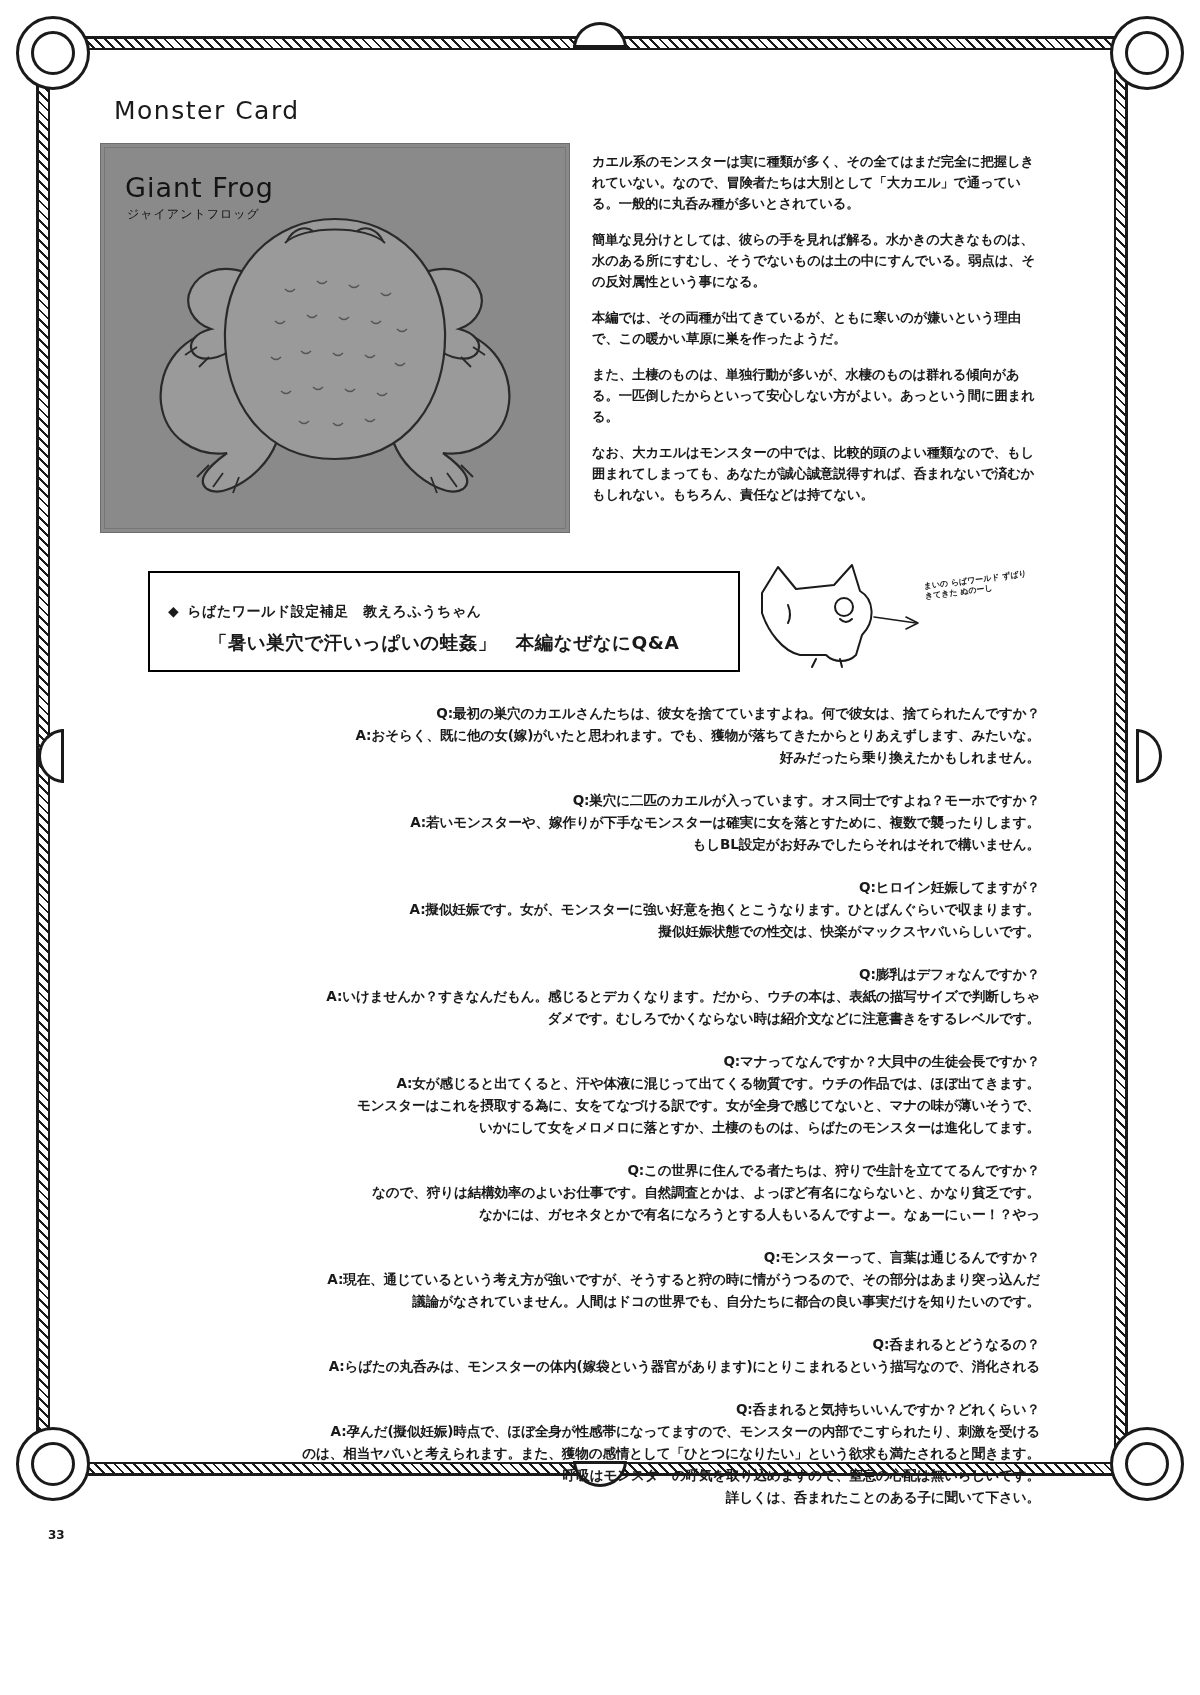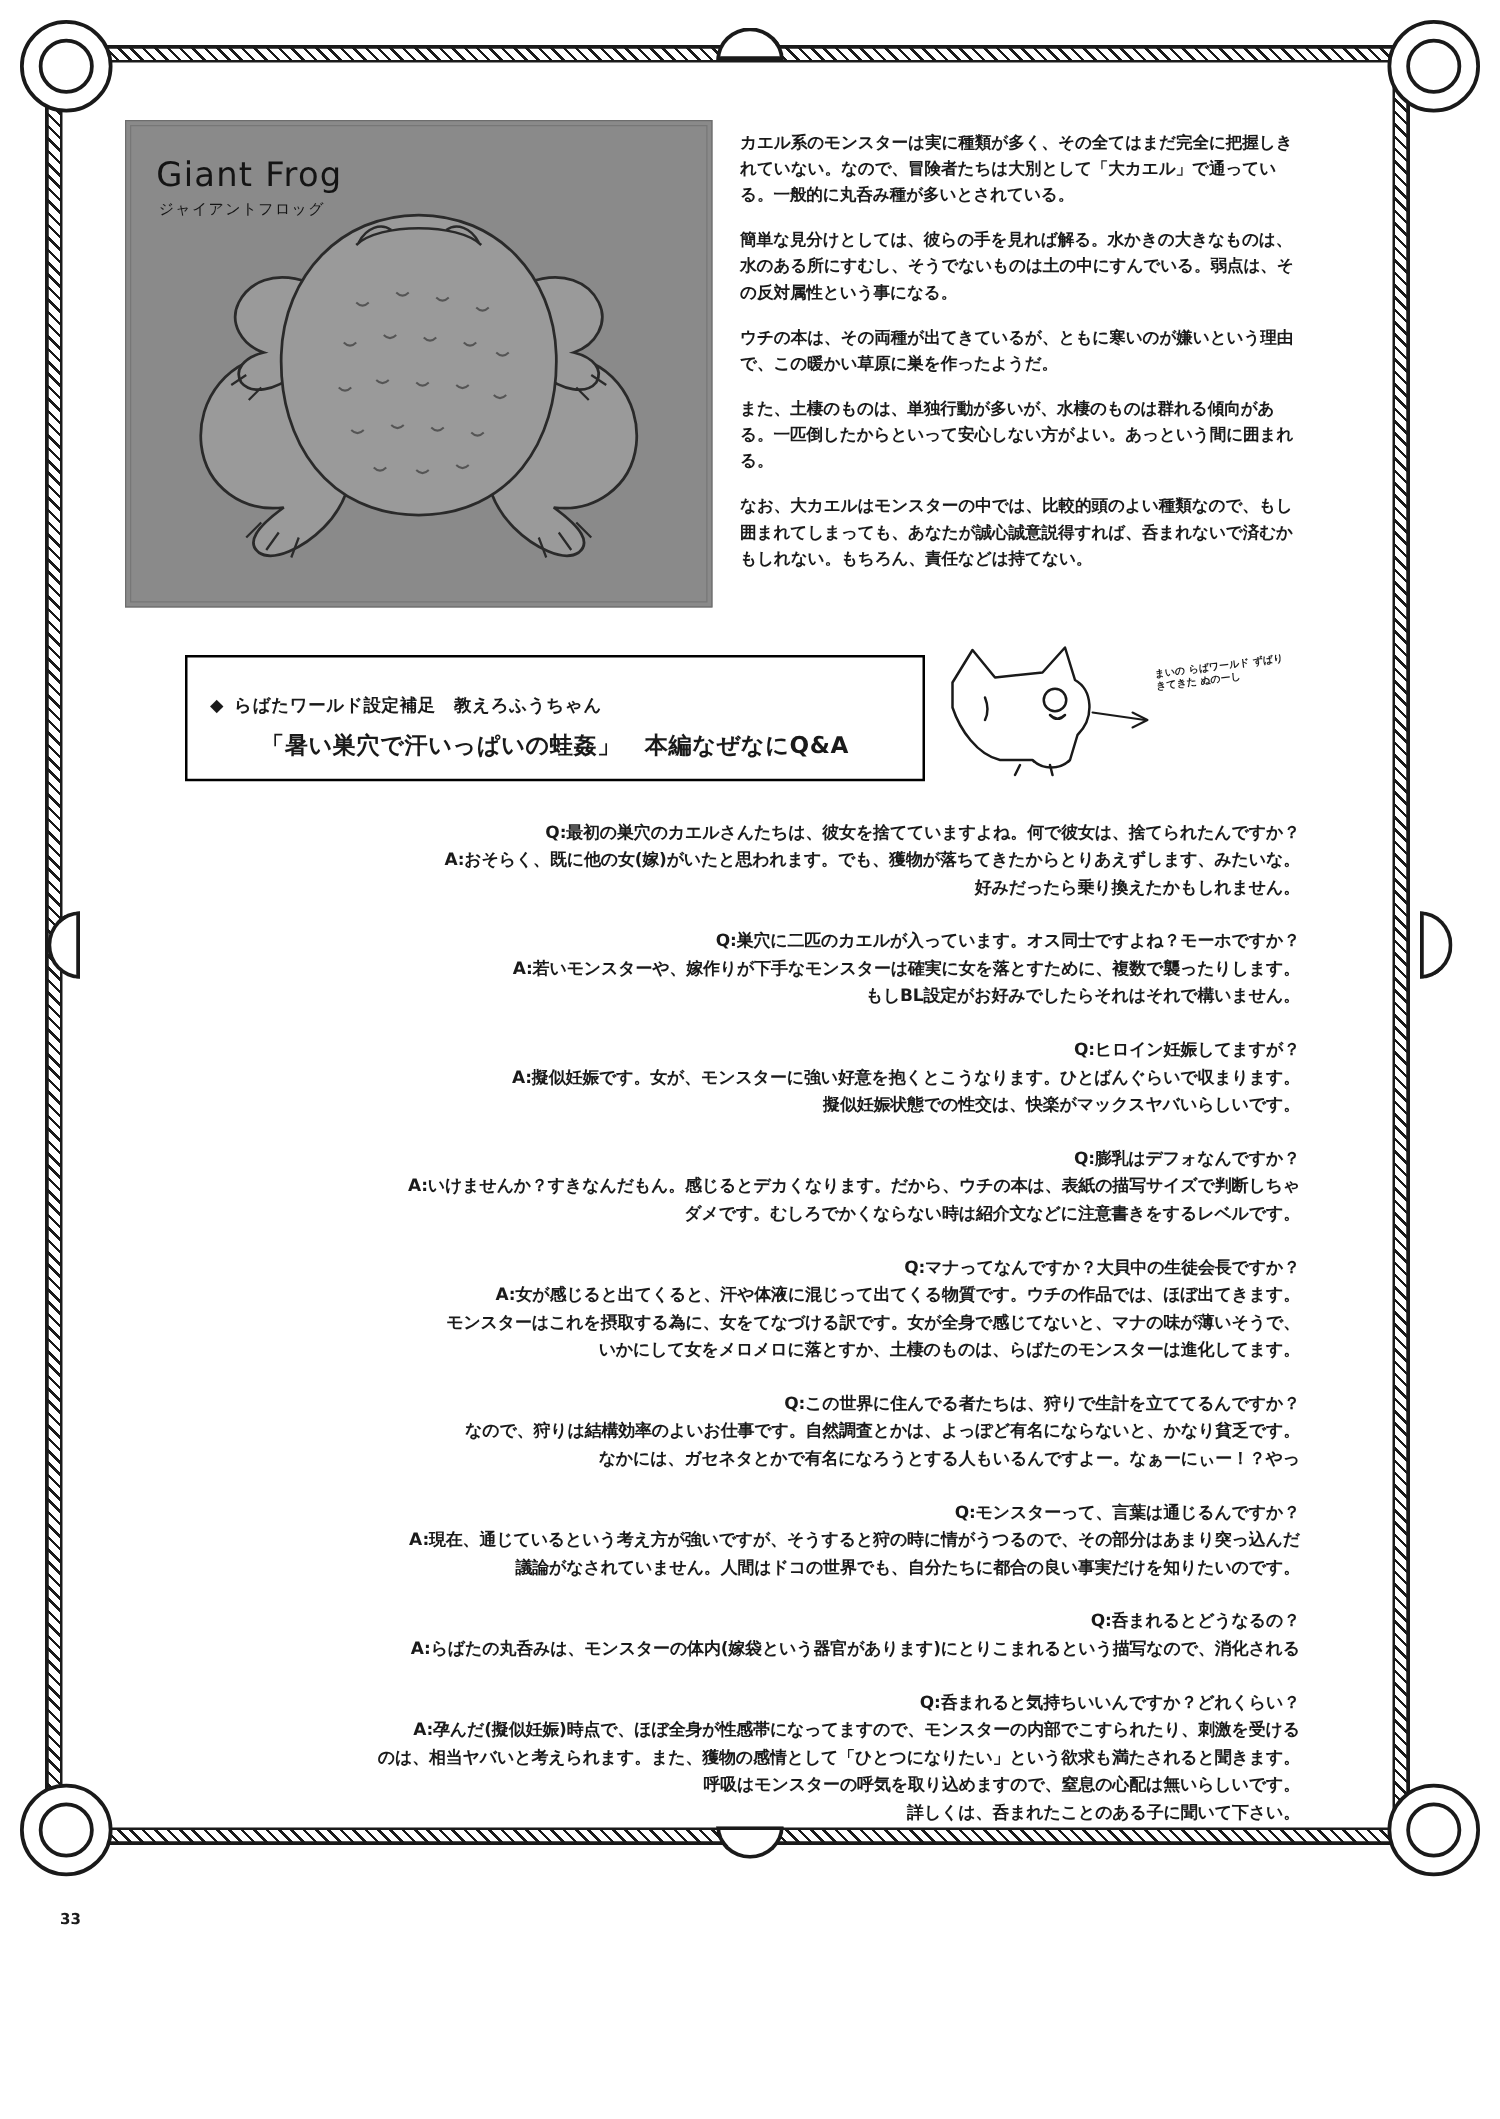--- a/index.html
+++ b/index.html
@@ -246,20 +246,21 @@
 <div class="corner tr"></div>
 <div class="corner bl"></div>
 <div class="corner br"></div>
 <div class="edge-orn top"></div>
 <div class="edge-orn bottom"></div>
 <div class="edge-orn left"></div>
 <div class="edge-orn right"></div>
 
 <div class="content">
 
+  <h1 class="page-title">Monster Card</h1>
 
   <div class="top-row">
 
     <div class="monster-card">
       <div class="card-edge"></div>
       <div class="card-name-en">Giant Frog</div>
       <div class="card-name-jp">ジャイアントフロッグ</div>
 
       <div class="frog-wrap">
         <svg viewBox="0 0 400 330" width="400" height="330" xmlns="http://www.w3.org/2000/svg">
@@ -317,21 +318,21 @@
             <path d="M62 166 l-12 8 M74 176 l-10 10"></path>
             <path d="M338 166 l12 8 M326 176 l10 10"></path>
           </g>
         </svg>
       </div>
     </div>
 
     <div class="description">
       <p>カエル系のモンスターは実に種類が多く、その全てはまだ完全に把握しきれていない。なので、冒険者たちは大別として「大カエル」で通っている。一般的に丸呑み種が多いとされている。</p>
       <p>簡単な見分けとしては、彼らの手を見れば解る。水かきの大きなものは、水のある所にすむし、そうでないものは土の中にすんでいる。弱点は、その反対属性という事になる。</p>
-      <p>ウチの本は、その両種が出てきているが、ともに寒いのが嫌いという理由で、この暖かい草原に巣を作ったようだ。</p>
+      <p>本編では、その両種が出てきているが、ともに寒いのが嫌いという理由で、この暖かい草原に巣を作ったようだ。</p>
       <p>また、土棲のものは、単独行動が多いが、水棲のものは群れる傾向がある。一匹倒したからといって安心しない方がよい。あっという間に囲まれる。</p>
       <p>なお、大カエルはモンスターの中では、比較的頭のよい種類なので、もし囲まれてしまっても、あなたが誠心誠意説得すれば、呑まれないで済むかもしれない。もちろん、責任などは持てない。</p>
     </div>
   </div>
 
   <div class="qa-header">
     <div class="line1">
       <span class="diamond">◆</span><span>らばたワールド設定補足　教えろふうちゃん</span>
     </div>
     <div class="line2">「暑い巣穴で汗いっぱいの蛙姦」　本編なぜなにQ&amp;A</div>

